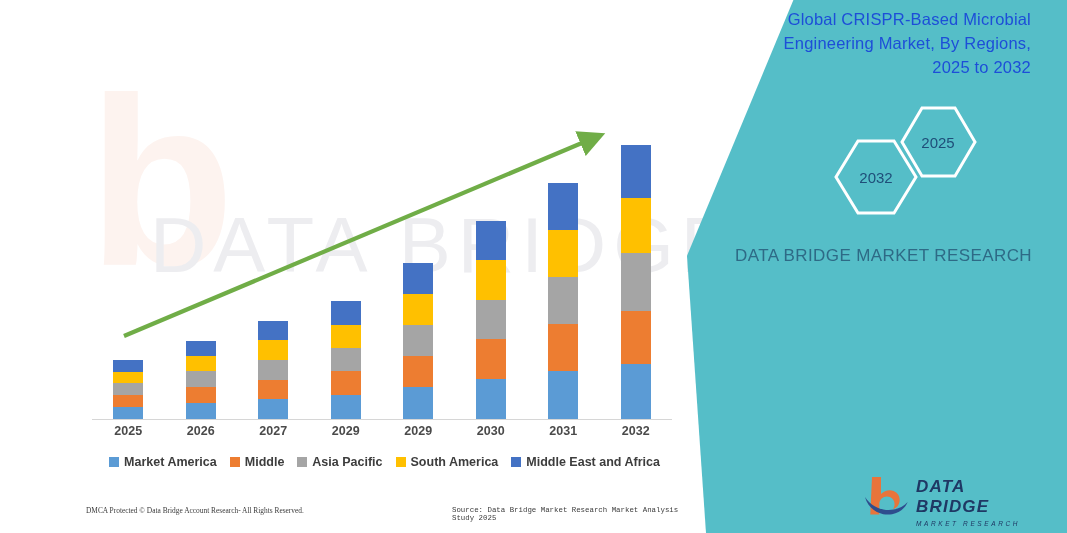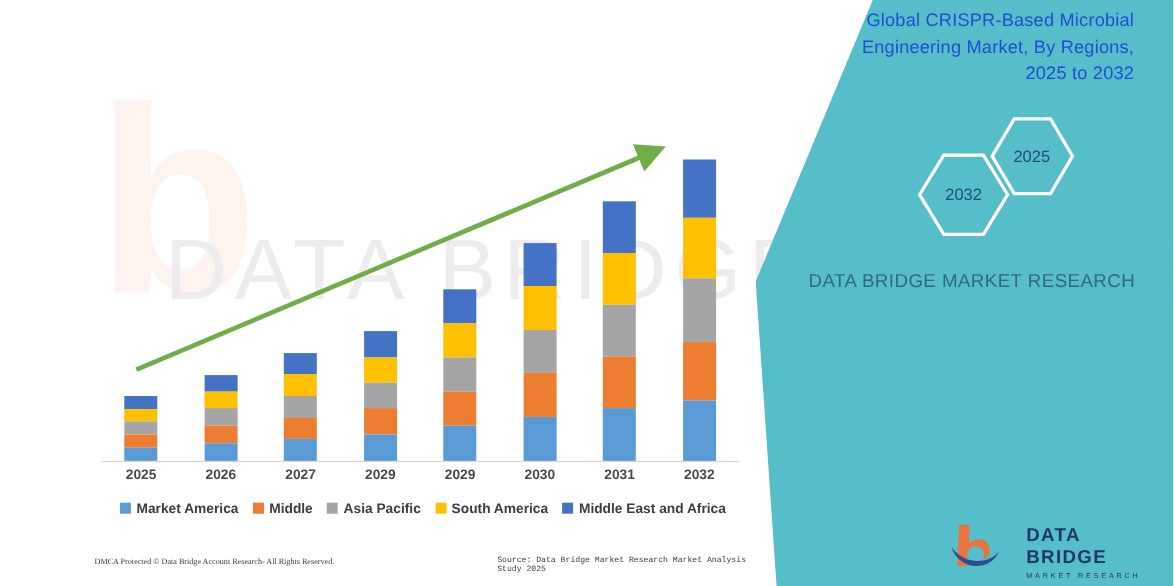--- a/index.html
+++ b/index.html
@@ -35,21 +35,21 @@
 
   .brand-text {
     position: absolute; top: 243px; left: 700px; width: 367px;
     text-align: center; color: #2e6a86; font-size: 17px; line-height: 1.5;
     letter-spacing: .4px;
   }
 
   
   .logo-wrap { position: absolute; left: 862px; top: 473px; width: 180px; height: 48px; }
   .logo-mark { position: absolute; left: 0; top: 0; width: 48px; height: 46px; }
-  .logo-words { position: absolute; left: 71px; top: 4px; }
+  .logo-words { position: absolute; left: 54px; top: 4px; font-style: italic; }
   .logo-words .l1 { font-size: 17px; color: #1f3864; letter-spacing: 1.2px; font-weight: 600; }
   .logo-words .l2 { font-size: 6.5px; color: #1f3864; letter-spacing: 2.6px; margin-top: 3px; }
 
   
   .watermark {
     position: absolute; left: 150px; top: 200px; width: 880px;
     font-size: 78px; color: #ededf0; letter-spacing: 7px; white-space: nowrap;
     font-weight: 400; pointer-events: none; user-select: none;
   }
   .watermark-b {

